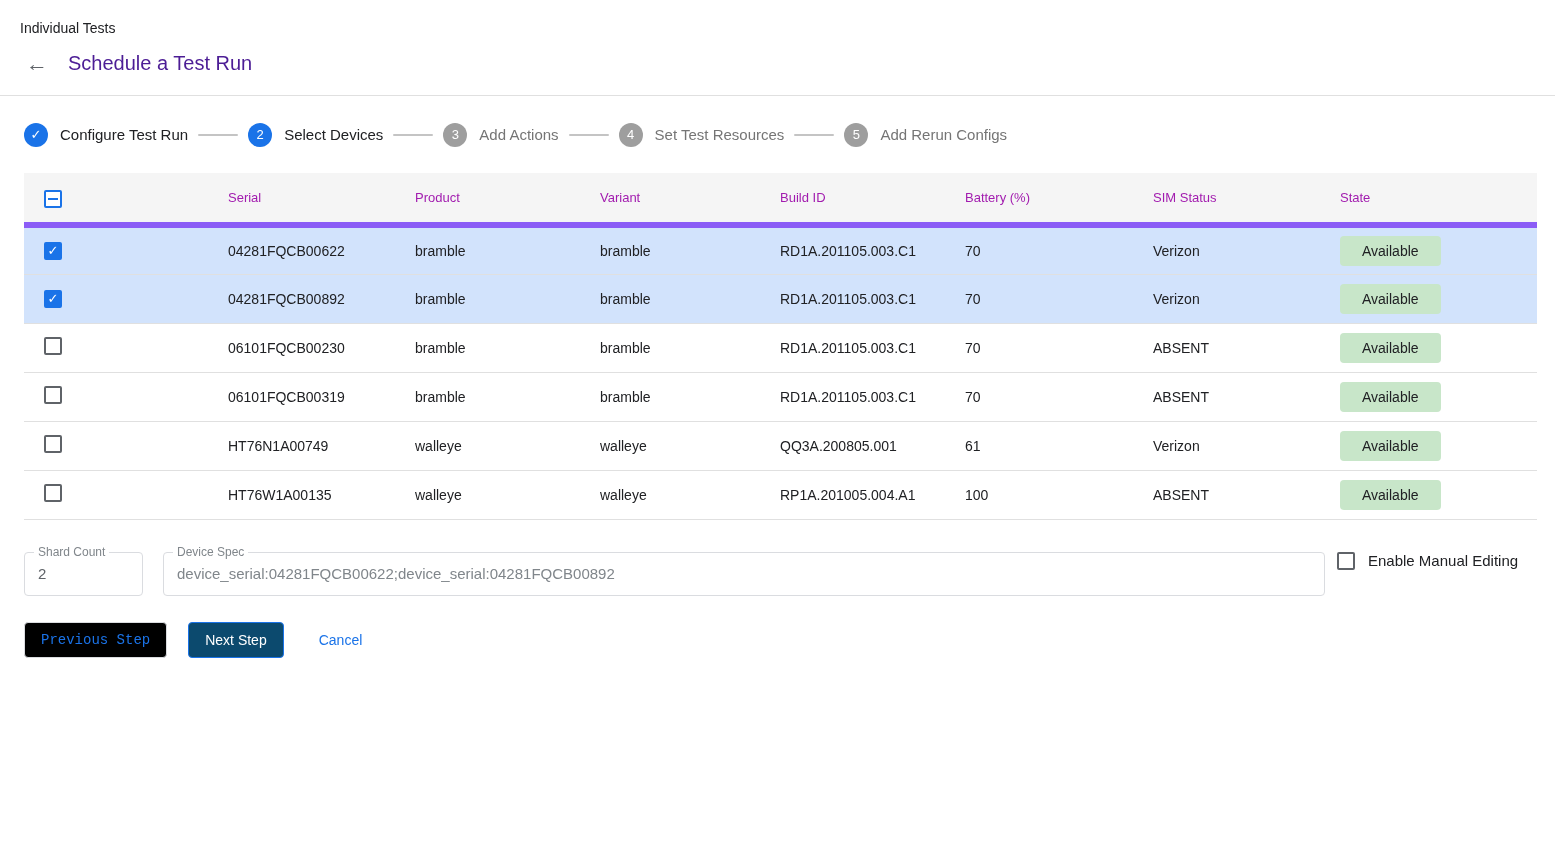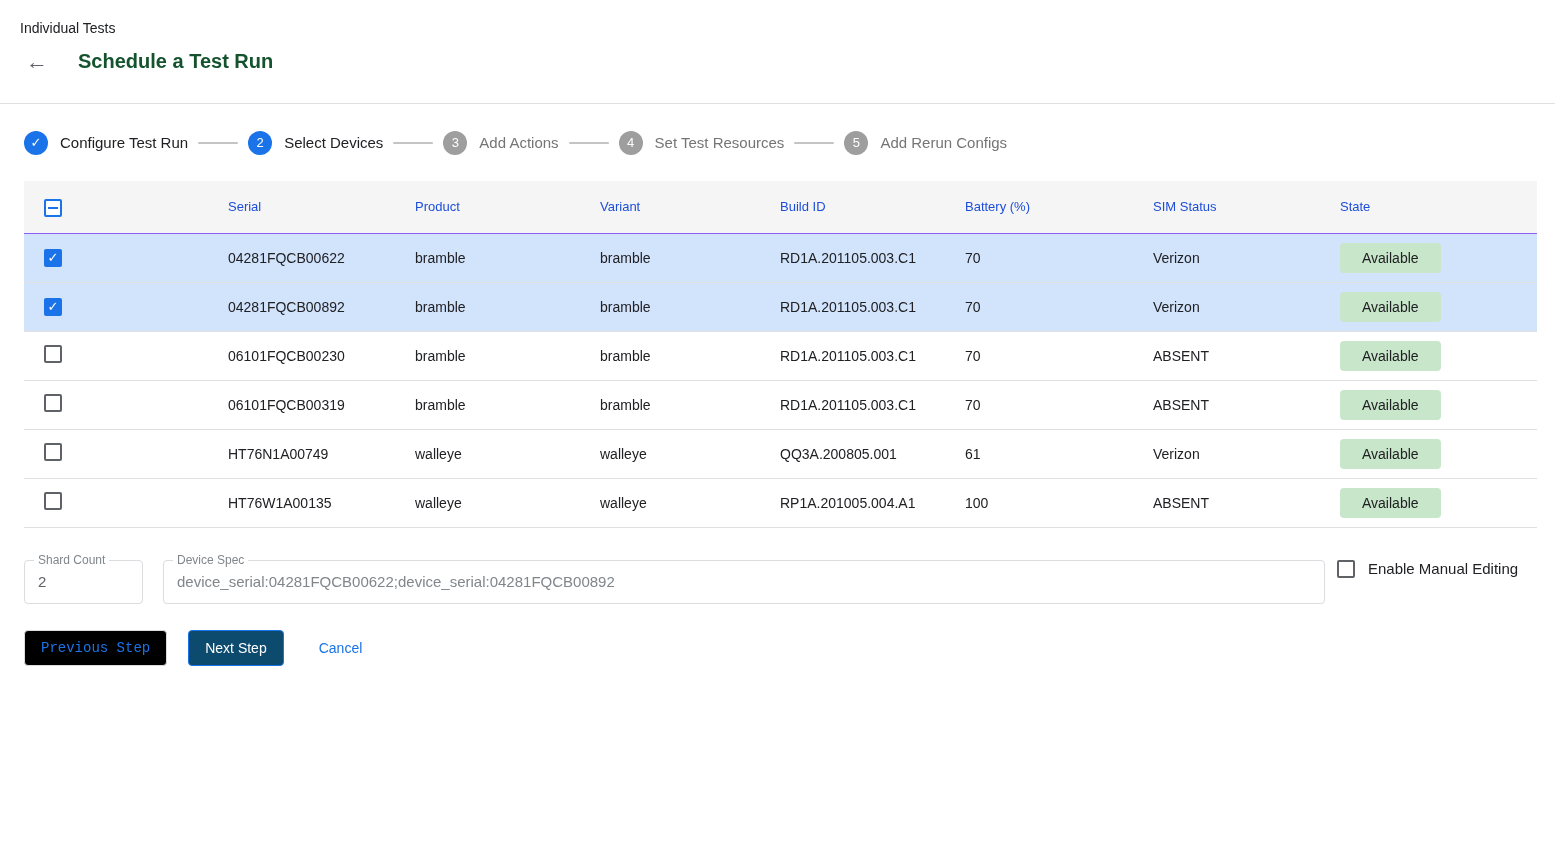--- a/index.html
+++ b/index.html
@@ -8,24 +8,24 @@
     font-family: "Liberation Sans", sans-serif;
     color: #202124;
     width: 1555px;
     height: 842px;
     overflow: hidden;
   }
   .app { width: 1555px; height: 842px; background: #fff; }
 
   
   .page-header { padding: 20px 24px 16px 20px; }
-  .breadcrumb { font-size: 14px; color: #202124; }
+  .breadcrumb { font-size: 14px; color: #202124; margin-bottom: 12px; }
   .title-row { display: flex; align-items: center; gap: 16px; margin-left: 6px; }
   .back-arrow { font-size: 22px; color: #5f6368; cursor: pointer; line-height: 1; }
-  .page-title { font-size: 20px; font-weight: 700; margin: 14px; color: #14532d; }
+  .page-title { font-size: 20px; font-weight: 400; margin: 4px; color: #4c1d95; }
   .divider { height: 1px; background: #e0e0e0; width: 100%; }
 
   .content { padding: 0 18px 0 24px; }
 
   
   .stepper { display: flex; align-items: center; height: 77px; }
   .step { display: flex; align-items: center; gap: 12px; cursor: pointer; }
   .step-circle {
     width: 24px; height: 24px; border-radius: 50%;
     display: flex; align-items: center; justify-content: center;
@@ -45,21 +45,21 @@
   }
   .checkbox.checked { background: #1a73e8; border-color: #1a73e8; }
   .checkbox.indeterminate { border-color: #1a73e8; }
   .checkbox.indeterminate::after { content: ""; width: 10px; height: 2px; background: #1a73e8; }
 
   
   table.device-table { width: 100%; border-collapse: collapse; table-layout: fixed; }
   thead tr { background: #f5f5f5; }
   th {
     height: 52px; text-align: left; font-weight: 400;
-    font-size: 13px; color: #1d4ed8; border-bottom: 1px solid #8b5cf6;
+    font-size: 13px; color: #a21caf; border-bottom: 6px solid #8b5cf6;
     padding: 0;
   }
   td { height: 49px; font-size: 14px; color: #202124; padding: 0; vertical-align: middle; }
   tbody tr { border-bottom: 1px solid #e0e0e0; }
   tbody tr.selected { background: #d2e3fc; }
   .cb-col { padding-left: 20px; }
   .badge {
     display: inline-block; background: #c8e6c9; color: #202124;
     font-size: 14px; padding: 7px 22px; border-radius: 4px;
   }

